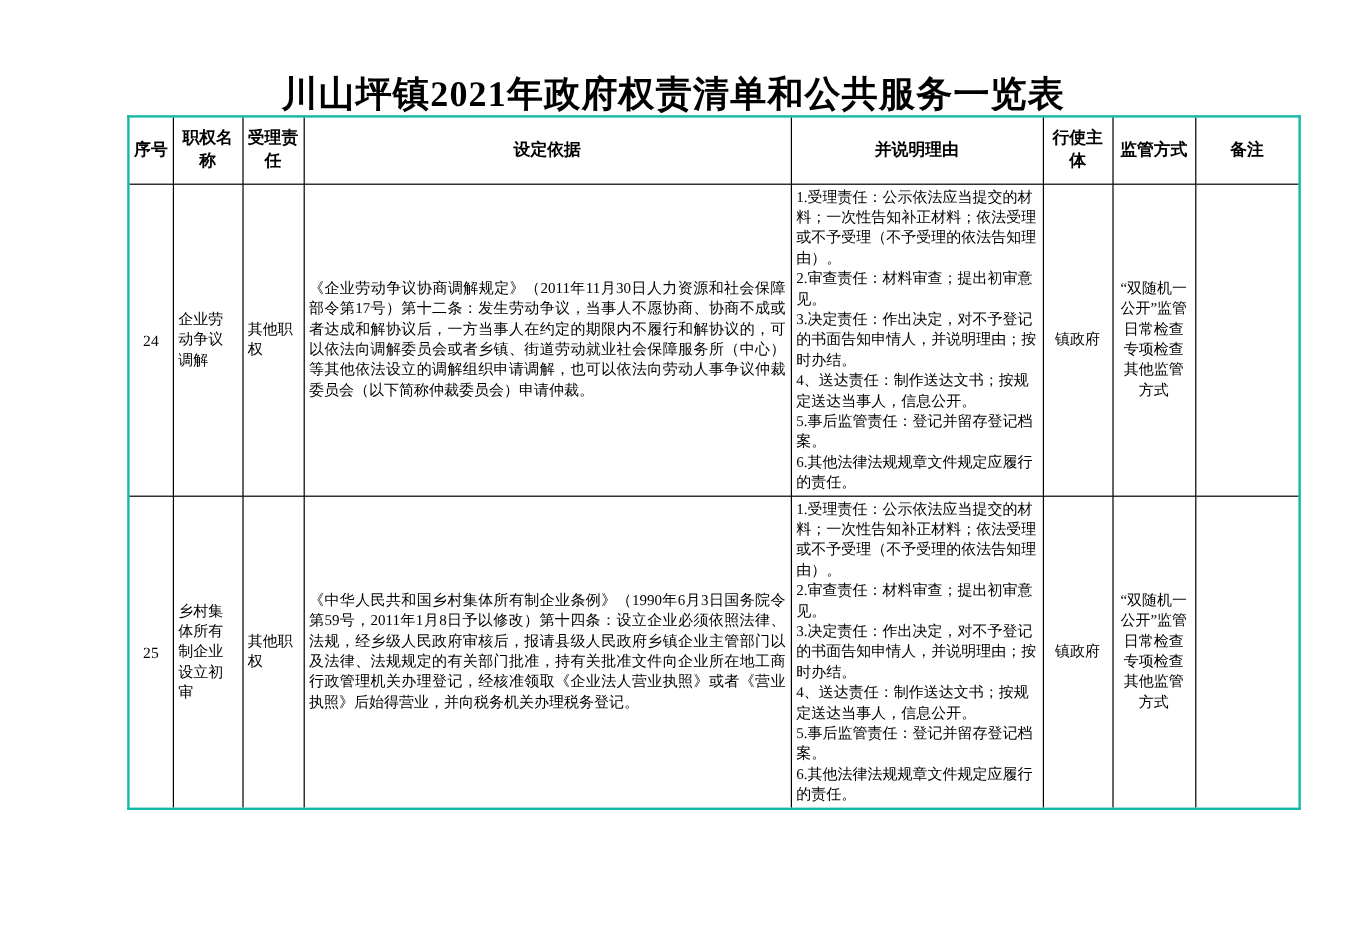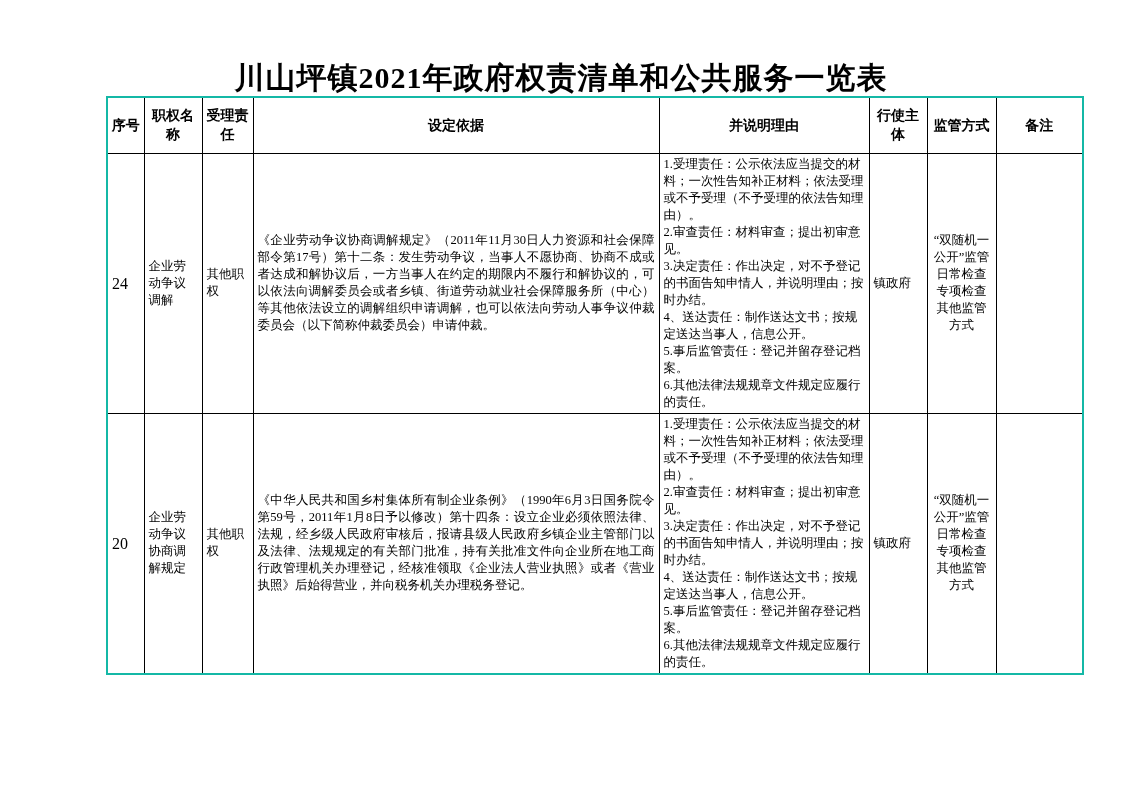--- a/index.html
+++ b/index.html
@@ -57,42 +57,43 @@
     font-weight: bold;
     text-align: center;
     vertical-align: middle;
     line-height: 19px;
     padding: 2px 2px;
   }
   tr.header-row { height: 56px; }
   tr.body-row-0 { height: 244px; }
   tr.body-row-1 { height: 246px; }
   td.cell-seq {
+    text-align: center;
     vertical-align: middle;
-    font-size: 16px;
+    font-size: 13px;
   }
   td.cell-name, td.cell-category {
     text-align: left;
     vertical-align: middle;
     padding: 2px 5px;
   }
   td.cell-basis {
     text-align: left;
     vertical-align: middle;
     padding: 4px 6px;
     text-align: justify;
     font-family: Liberation Serif, serif;
   }
   td.cell-duties {
     text-align: left;
     vertical-align: top;
     padding: 3px 4px;
   }
   td.cell-subject {
-    text-align: left;
+    text-align: center;
     vertical-align: middle;
   }
   td.cell-supervision {
     text-align: center;
     vertical-align: middle;
     padding: 2px 5px;
   }
   td.cell-remark {
     vertical-align: middle;
   }
@@ -145,22 +146,22 @@
         <td class="cell-subject">镇政府</td>
         <td class="cell-supervision">
           <span class="supervision-line">“双随机一公开”监管</span>
           <span class="supervision-line">日常检查</span>
           <span class="supervision-line">专项检查</span>
           <span class="supervision-line">其他监管方式</span>
         </td>
         <td class="cell-remark"></td>
       </tr>
       <tr class="body-row-1">
-        <td class="cell-seq">20</td>
-        <td class="cell-name">企业劳动争议协商调解规定</td>
+        <td class="cell-seq">25</td>
+        <td class="cell-name">乡村集体所有制企业设立初审</td>
         <td class="cell-category">其他职权</td>
         <td class="cell-basis">《中华人民共和国乡村集体所有制企业条例》（1990年6月3日国务院令第59号，2011年1月8日予以修改）第十四条：设立企业必须依照法律、法规，经乡级人民政府审核后，报请县级人民政府乡镇企业主管部门以及法律、法规规定的有关部门批准，持有关批准文件向企业所在地工商行政管理机关办理登记，经核准领取《企业法人营业执照》或者《营业执照》后始得营业，并向税务机关办理税务登记。</td>
         <td class="cell-duties">
           <span class="duty-item">1.受理责任：公示依法应当提交的材料；一次性告知补正材料；依法受理或不予受理（不予受理的依法告知理由）。</span>
           <span class="duty-item">2.审查责任：材料审查；提出初审意见。</span>
           <span class="duty-item">3.决定责任：作出决定，对不予登记的书面告知申情人，并说明理由；按时办结。</span>
           <span class="duty-item">4、送达责任：制作送达文书；按规定送达当事人，信息公开。</span>
           <span class="duty-item">5.事后监管责任：登记并留存登记档案。</span>
           <span class="duty-item">6.其他法律法规规章文件规定应履行的责任。</span>
         </td>

